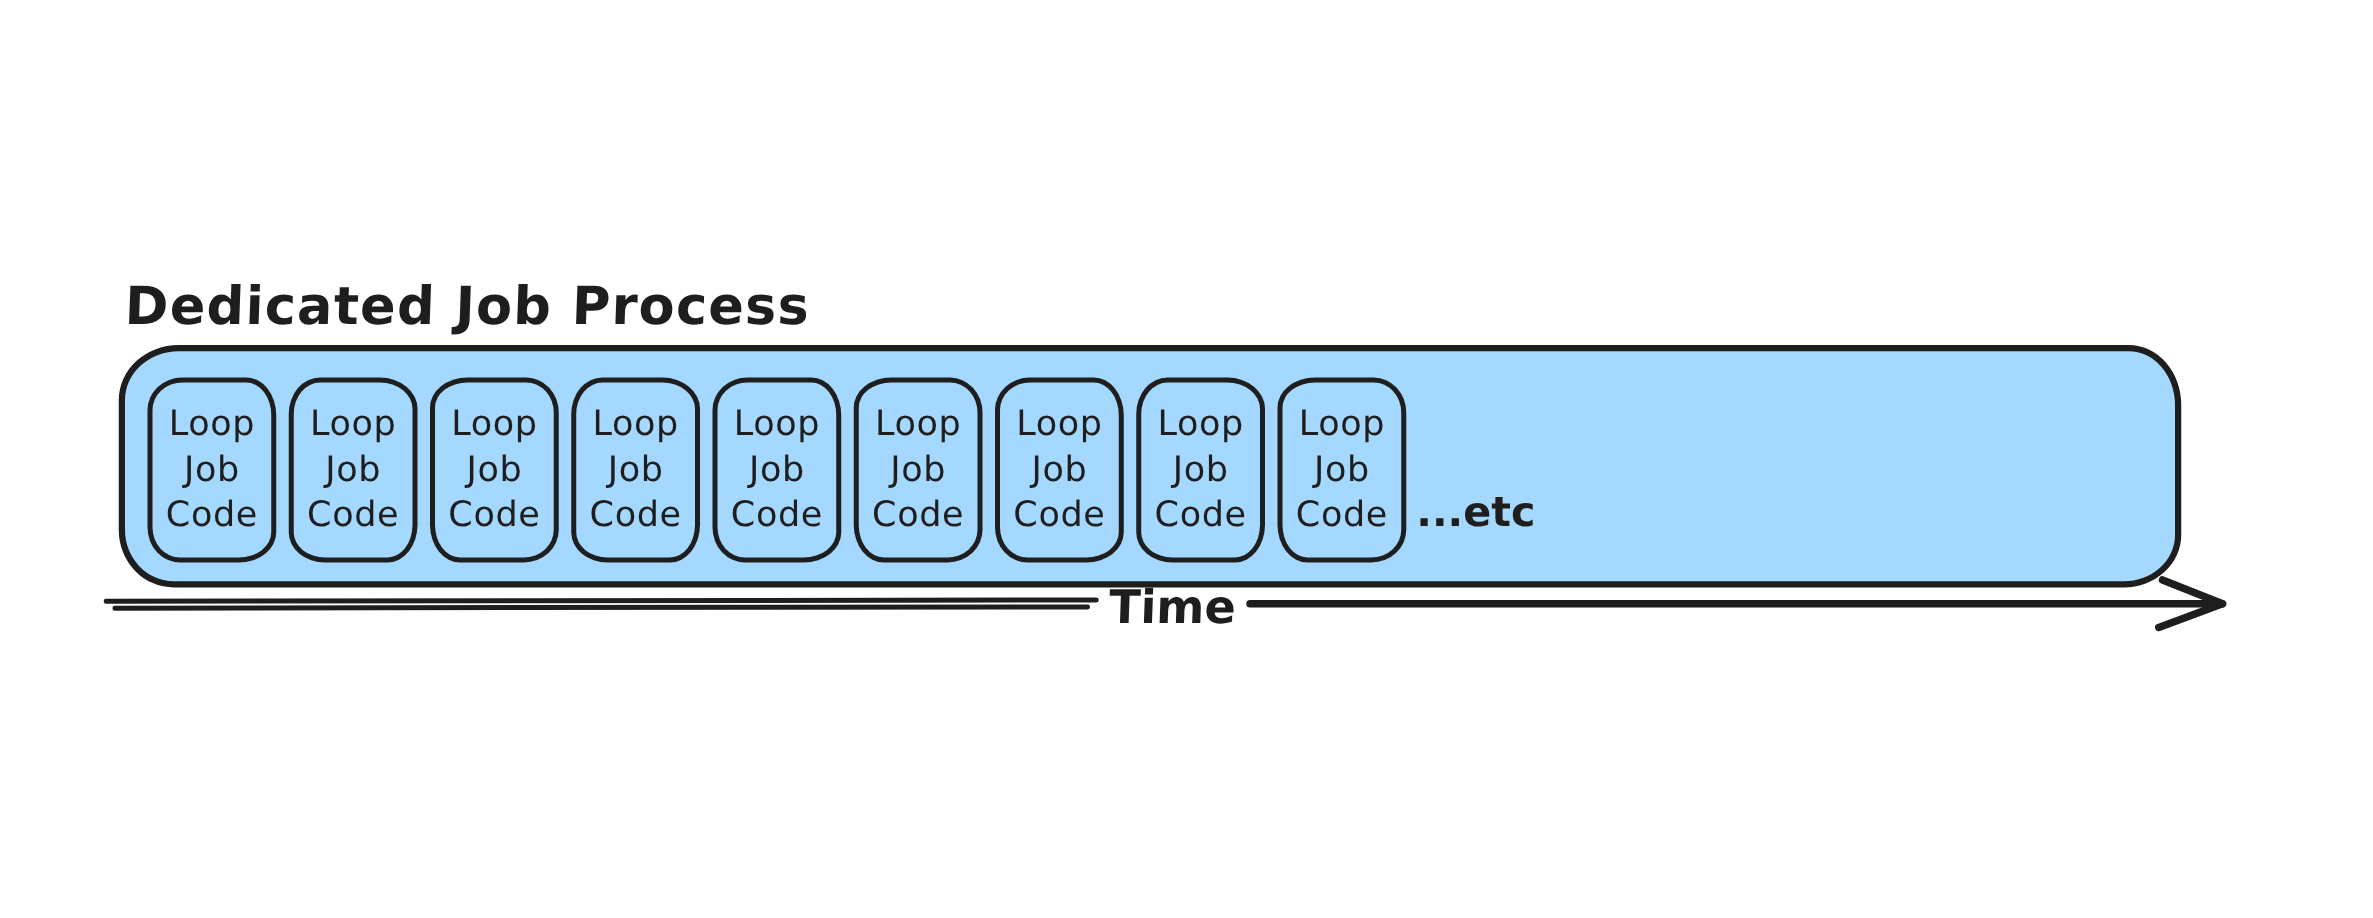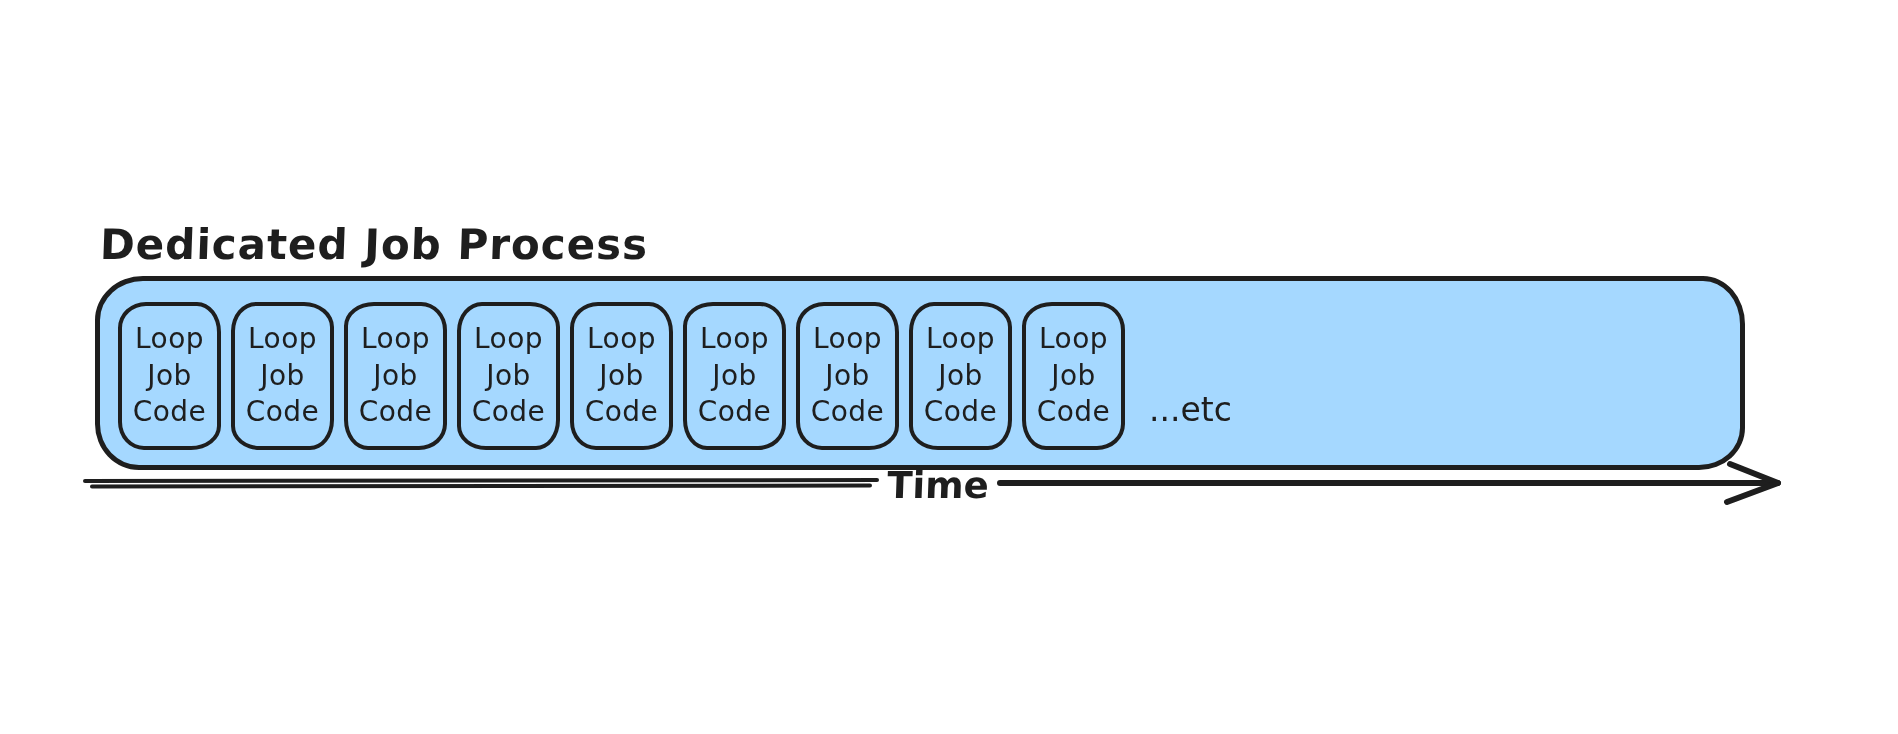--- a/index.html
+++ b/index.html
@@ -57,24 +57,24 @@
     align-items: center;
     text-align: left;
     font-size: 28px;
     line-height: 1.32;
     letter-spacing: 0.5px;
     background: transparent;
   }
   .job-box:nth-child(2n) { border-radius: 25px 30px 24px 29px / 29px 25px 30px 24px; }
   .job-box:nth-child(3n) { border-radius: 30px 26px 28px 24px / 24px 28px 26px 30px; }
   .etc-label {
-    margin-left: 24px;
+    margin-left: 8px;
     margin-top: 88px;
     font-size: 33px;
-    font-weight: 400;
+    font-weight: 700;
     white-space: nowrap;
   }
   .time-arrow-svg {
     position: absolute;
     left: 80px;
     top: 455px;
     width: 1710px;
     height: 60px;
   }
   .time-label {

